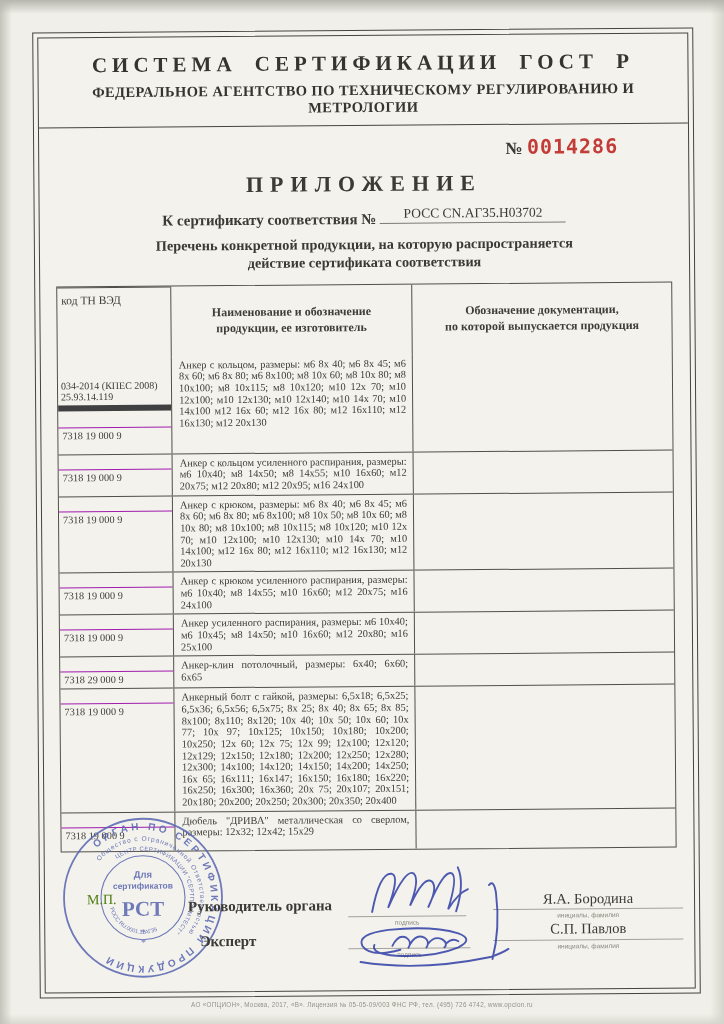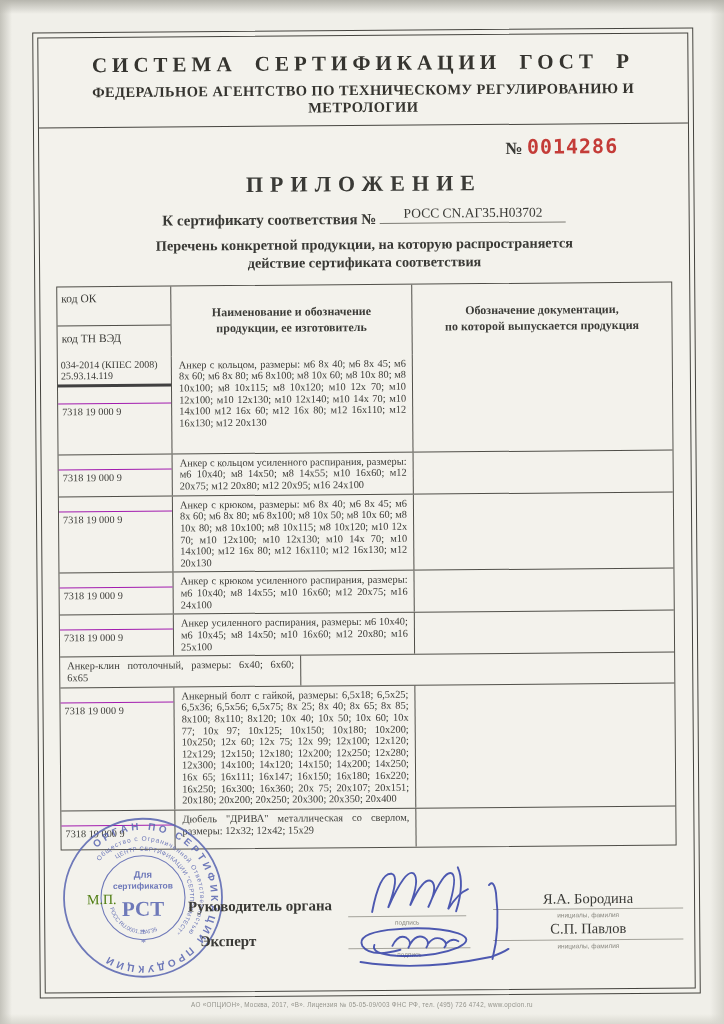--- a/index.html
+++ b/index.html
@@ -77,21 +77,21 @@
   .thead { min-height:70px; }
   .thead .c1 { font-size:11.5px; }
   .hc1-top { height:38px; padding:5px 0 0 4px; }
   .hc1-bot { border-top:1px solid #504f49; padding:6px 0 0 4px; flex:1; }
   .thead .c2, .thead .c3 {
     display:flex; align-items:center; justify-content:center; text-align:center;
     font-weight:bold; font-size:12px; line-height:1.3; white-space:pre-line; padding:4px;
   }
   
   .okc { font-size:10px; line-height:1.15; padding:2px 2px 2px 3px; }
-  .okc.has { border-bottom:3px solid #404040; }
+  .okc.has { border-bottom:6px solid #404040;margin-top:21px; }
   .okgap { height:16px; }
   .codep { border-top:1px solid #a21caf; padding:2px 2px 3px 4px; font-size:10.3px; }
   .okc:not(.has) { min-height:14px; border-bottom:none; }
   .fill { flex:1; }
   
   .trow[data-r="0"] { min-height:97px; }
   .trow[data-r="1"] { min-height:39px; }
   .trow[data-r="2"] { min-height:56px; }
   .trow[data-r="3"] { min-height:32px; }
   .trow[data-r="4"] { min-height:36px; }
@@ -145,21 +145,20 @@
       <span>К сертификату соответствия №</span>
       <span class="cert-num">РОСС CN.АГ35.Н03702</span>
     </div>
 
     <div class="subtitle">Перечень конкретной продукции,  на которую распространяется
 действие сертификата соответствия</div>
 
     <div class="tbl">
       <div class="trow thead">
         <div class="c1">
-          <div class="hc1-top">код ОК</div>
           <div class="hc1-bot">код ТН ВЭД</div>
         </div>
         <div class="c2">Наименование и обозначение
 продукции, ее изготовитель</div>
         <div class="c3">Обозначение документации,
 по которой выпускается продукция</div>
       </div>
       <div id="tbody">
           <div class="trow" data-r="0">
             <div class="c1">
@@ -204,20 +203,25 @@
           <div class="trow" data-r="4">
             <div class="c1">
               <div class="okc"></div>
               <div class="codep">7318 19 000 9</div>
               <div class="fill"></div>
             </div>
             <div class="c2">Анкер усиленного распирания, размеры: м6 10х40; м6 10х45; м8 14х50; м10 16х60; м12 20х80; м16 25х100</div>
             <div class="c3"></div>
           </div>
           <div class="trow" data-r="5">
+            <div class="c1">
+              <div class="okc"></div>
+              <div class="codep">7318 29 000 9</div>
+              <div class="fill"></div>
+            </div>
             <div class="c2">Анкер-клин потолочный, размеры: 6х40; 6х60; 6х65</div>
             <div class="c3"></div>
           </div>
           <div class="trow" data-r="6">
             <div class="c1">
               <div class="okc"></div>
               <div class="codep">7318 19 000 9</div>
               <div class="fill"></div>
             </div>
             <div class="c2">Анкерный болт с гайкой, размеры: 6,5х18; 6,5х25; 6,5х36; 6,5х56; 6,5х75; 8х 25; 8х 40; 8х 65; 8х 85; 8х100; 8х110; 8х120; 10х 40; 10х 50; 10х 60; 10х 77; 10х 97; 10х125; 10х150; 10х180; 10х200; 10х250; 12х 60; 12х 75; 12х 99; 12х100; 12х120; 12х129; 12х150; 12х180; 12х200; 12х250; 12х280; 12х300; 14х100; 14х120; 14х150; 14х200; 14х250; 16х 65; 16х111; 16х147; 16х150; 16х180; 16х220; 16х250; 16х300; 16х360; 20х 75; 20х107; 20х151; 20х180; 20х200; 20х250; 20х300; 20х350; 20х400</div>

